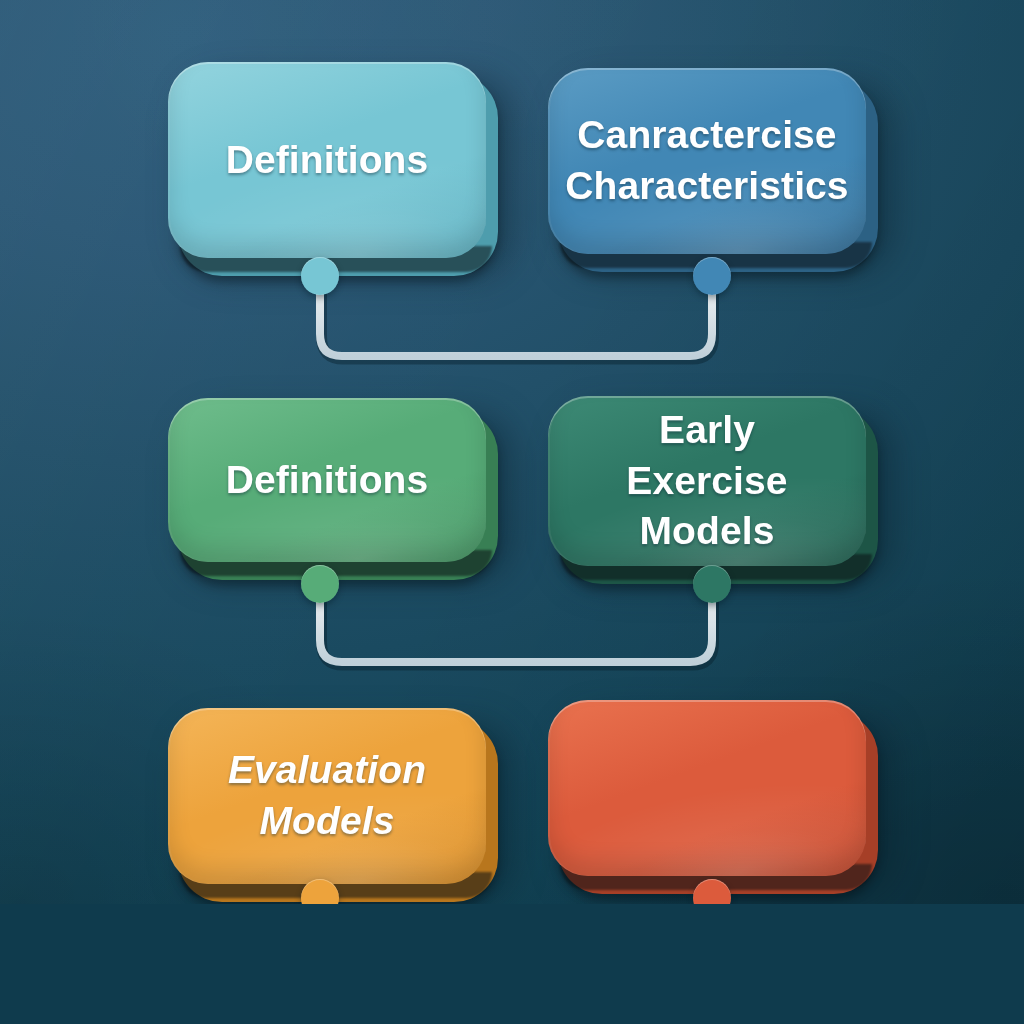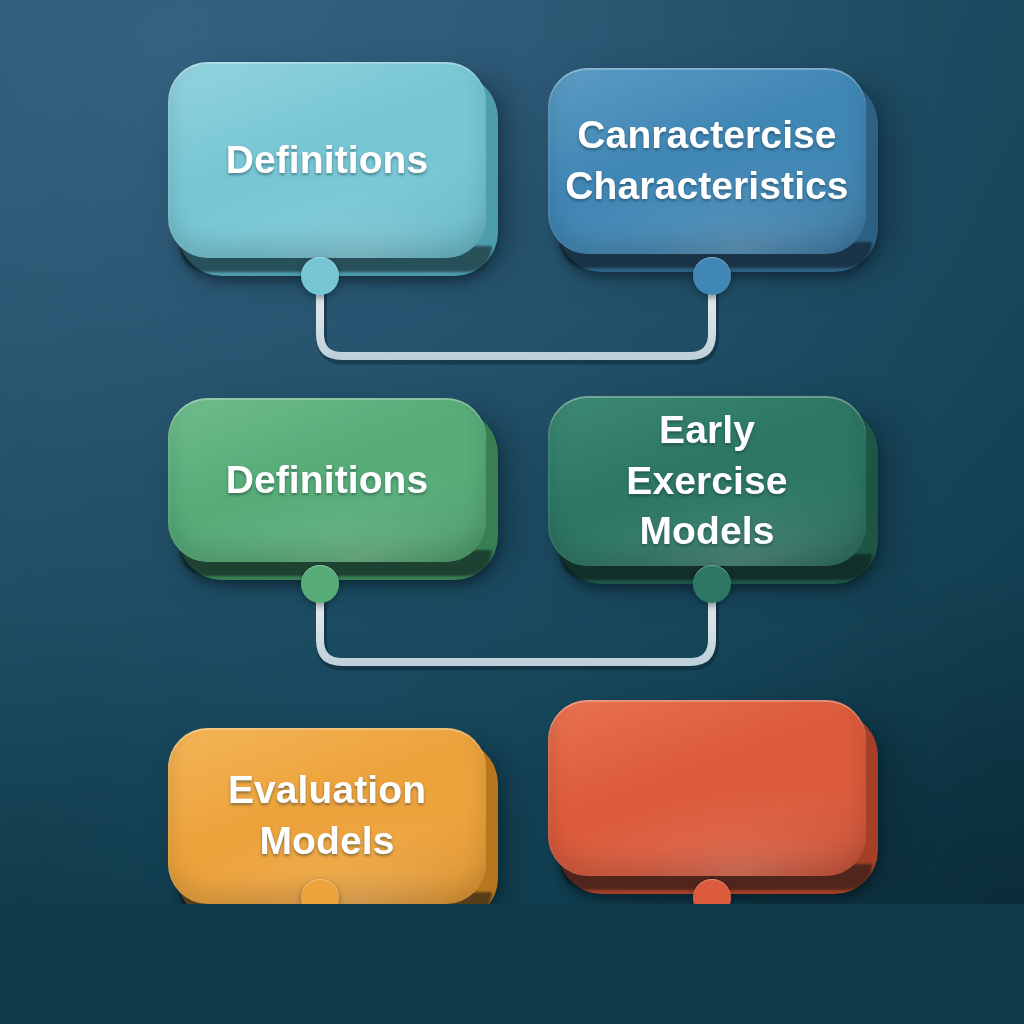--- a/index.html
+++ b/index.html
@@ -229,21 +229,21 @@
       <div class="node" style="left: 548px; top: 396px; width: 318px; height: 170px; text-decoration: underline; --base: #2d7764; --hi: #3d8a75; --lo: #236353; --under: #1d5546;">
         <div class="node-shadow"></div>
         <div class="node-under"></div>
         <div class="node-seam"></div>
         <div class="node-face">
           <div class="node-gloss"></div>
           <div class="node-label">Early Exercise
 Models</div>
         </div>
       </div>
-      <div class="node" style="left: 168px; top: 728px; width: 318px; height: 176px; --base: #eda33c; --hi: #f4b558; --lo: #d98d26; --under: #b8761d;">
+      <div class="node" style="left: 168px; top: 708px; width: 318px; height: 176px; font-style: italic; --base: #eda33c; --hi: #f4b558; --lo: #d98d26; --under: #b8761d;">
         <div class="node-shadow"></div>
         <div class="node-under"></div>
         <div class="node-seam"></div>
         <div class="node-face">
           <div class="node-gloss"></div>
           <div class="node-label">Evaluation
 Models</div>
         </div>
       </div>
       <div class="node" style="left: 548px; top: 700px; width: 318px; height: 176px; --base: #dc5b3c; --hi: #e9724f; --lo: #c44a2e; --under: #a63f27;">

